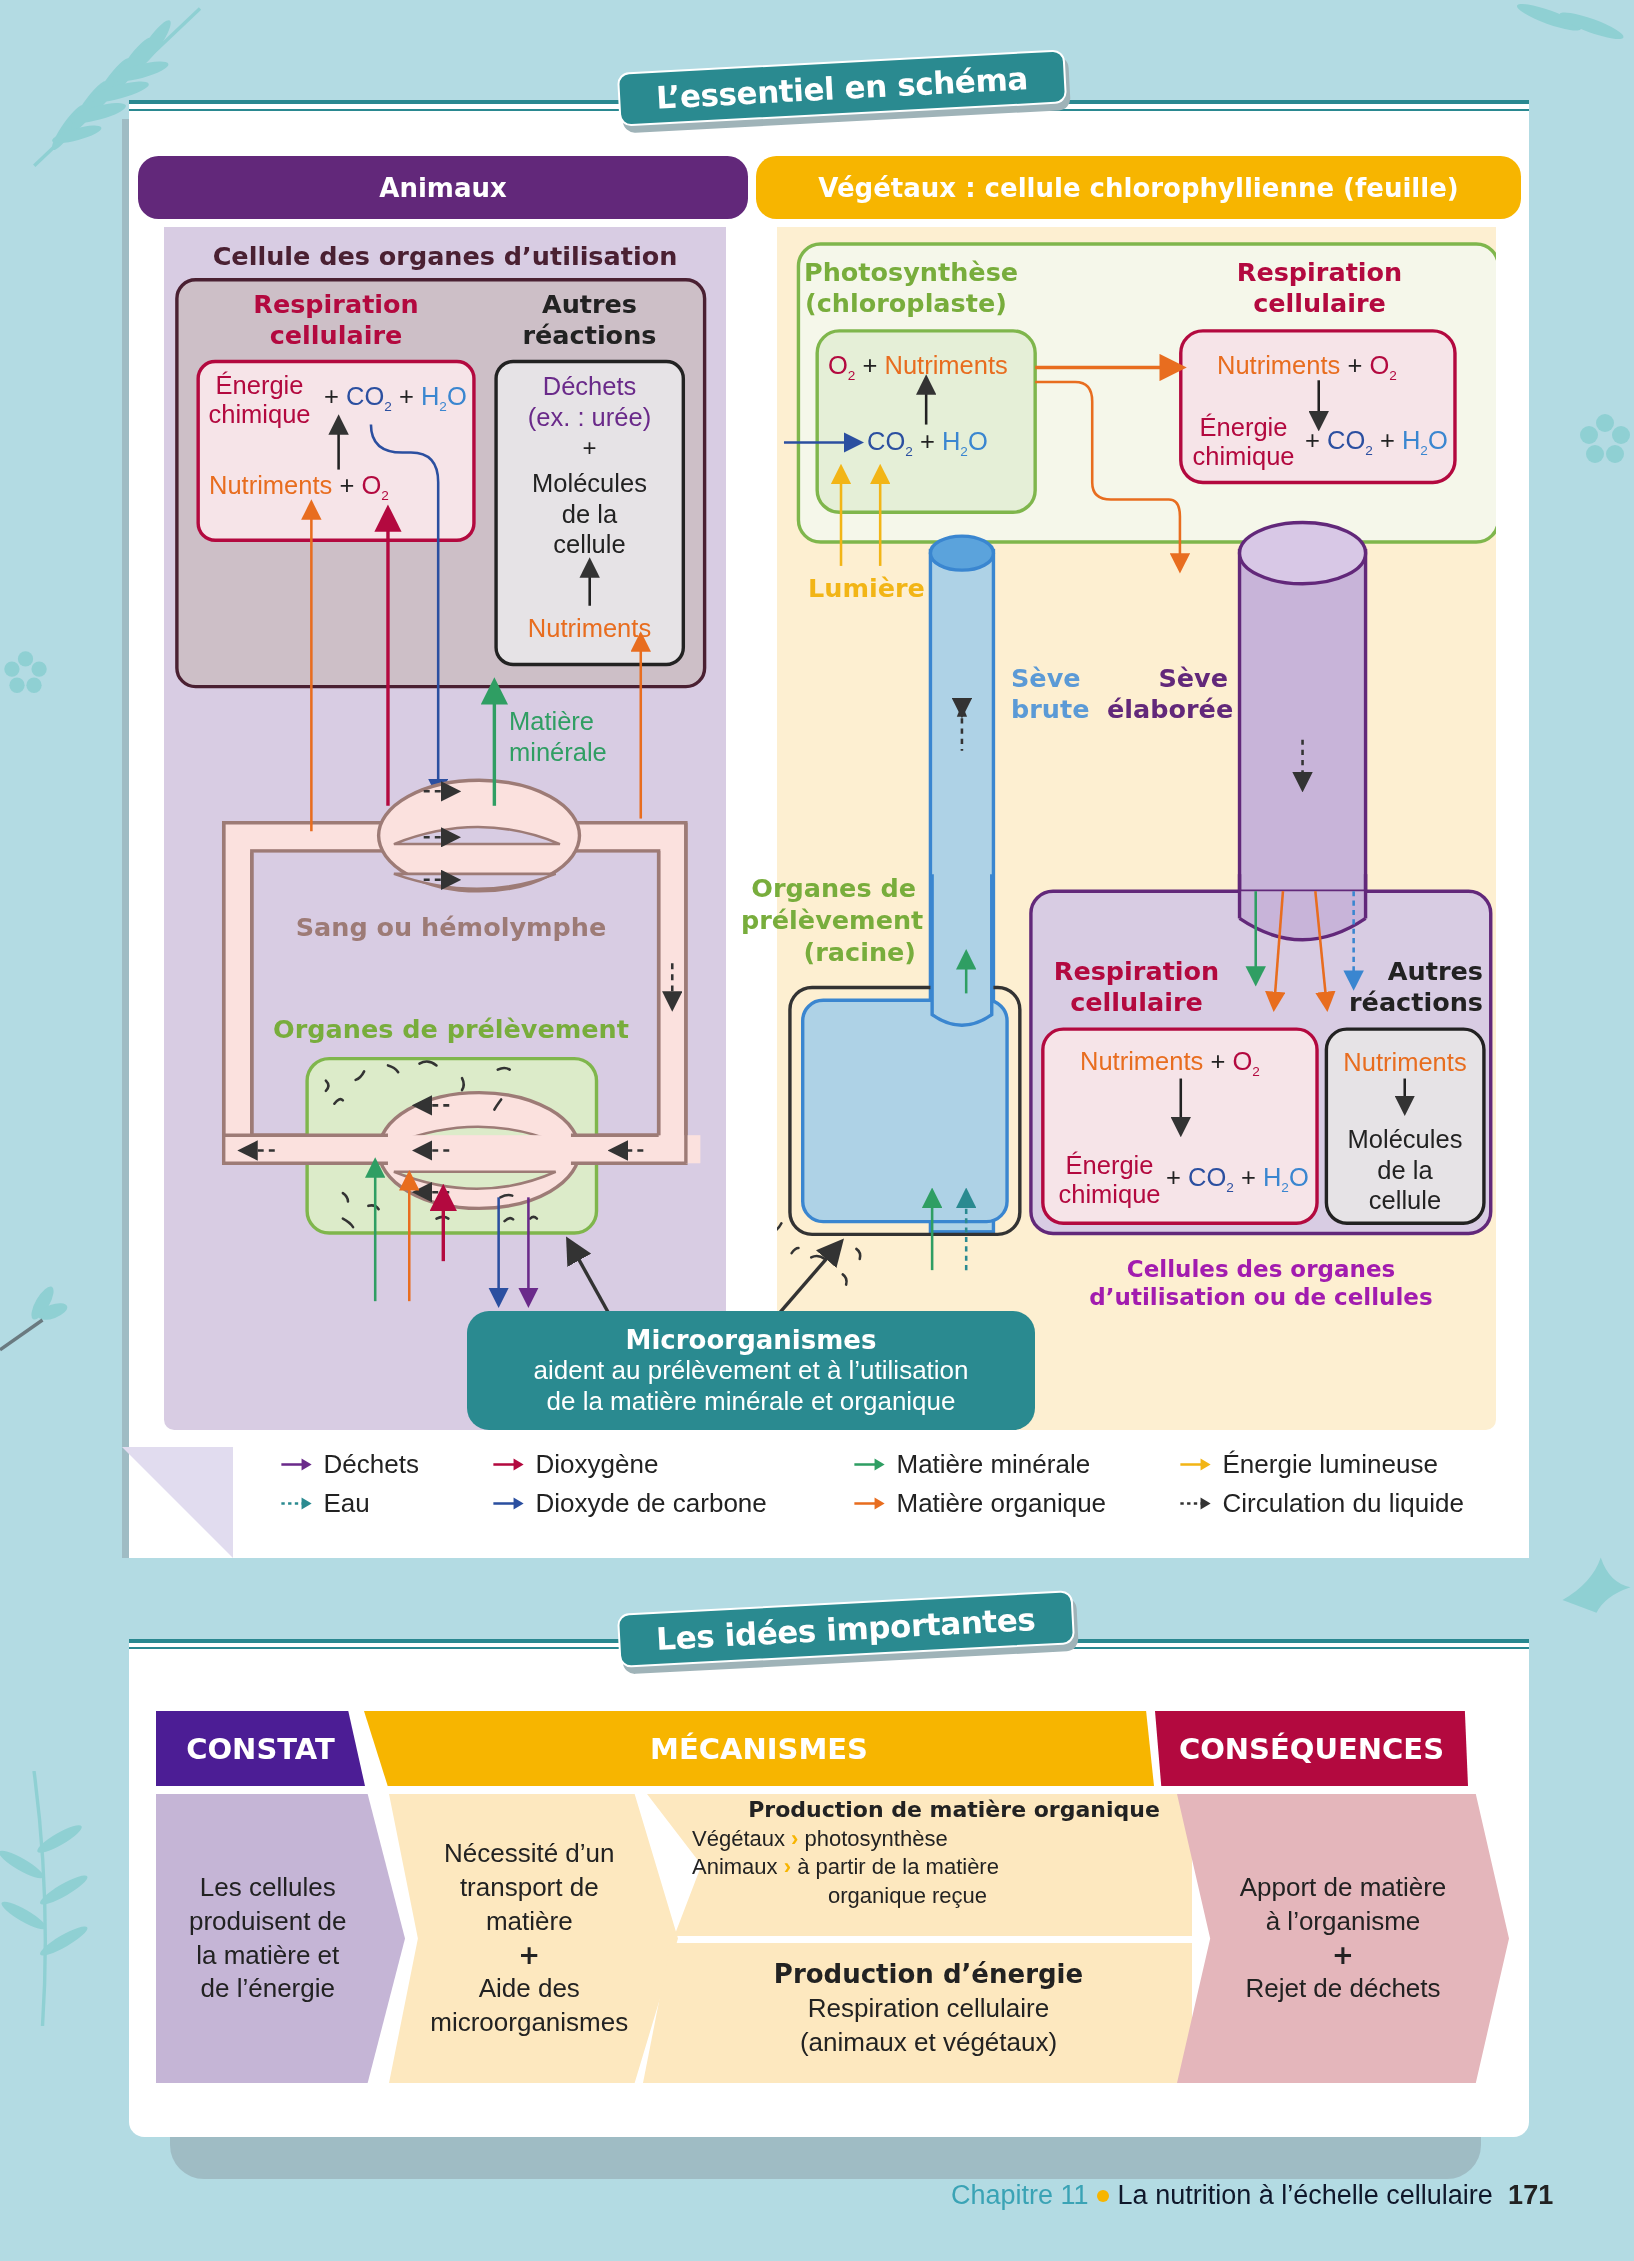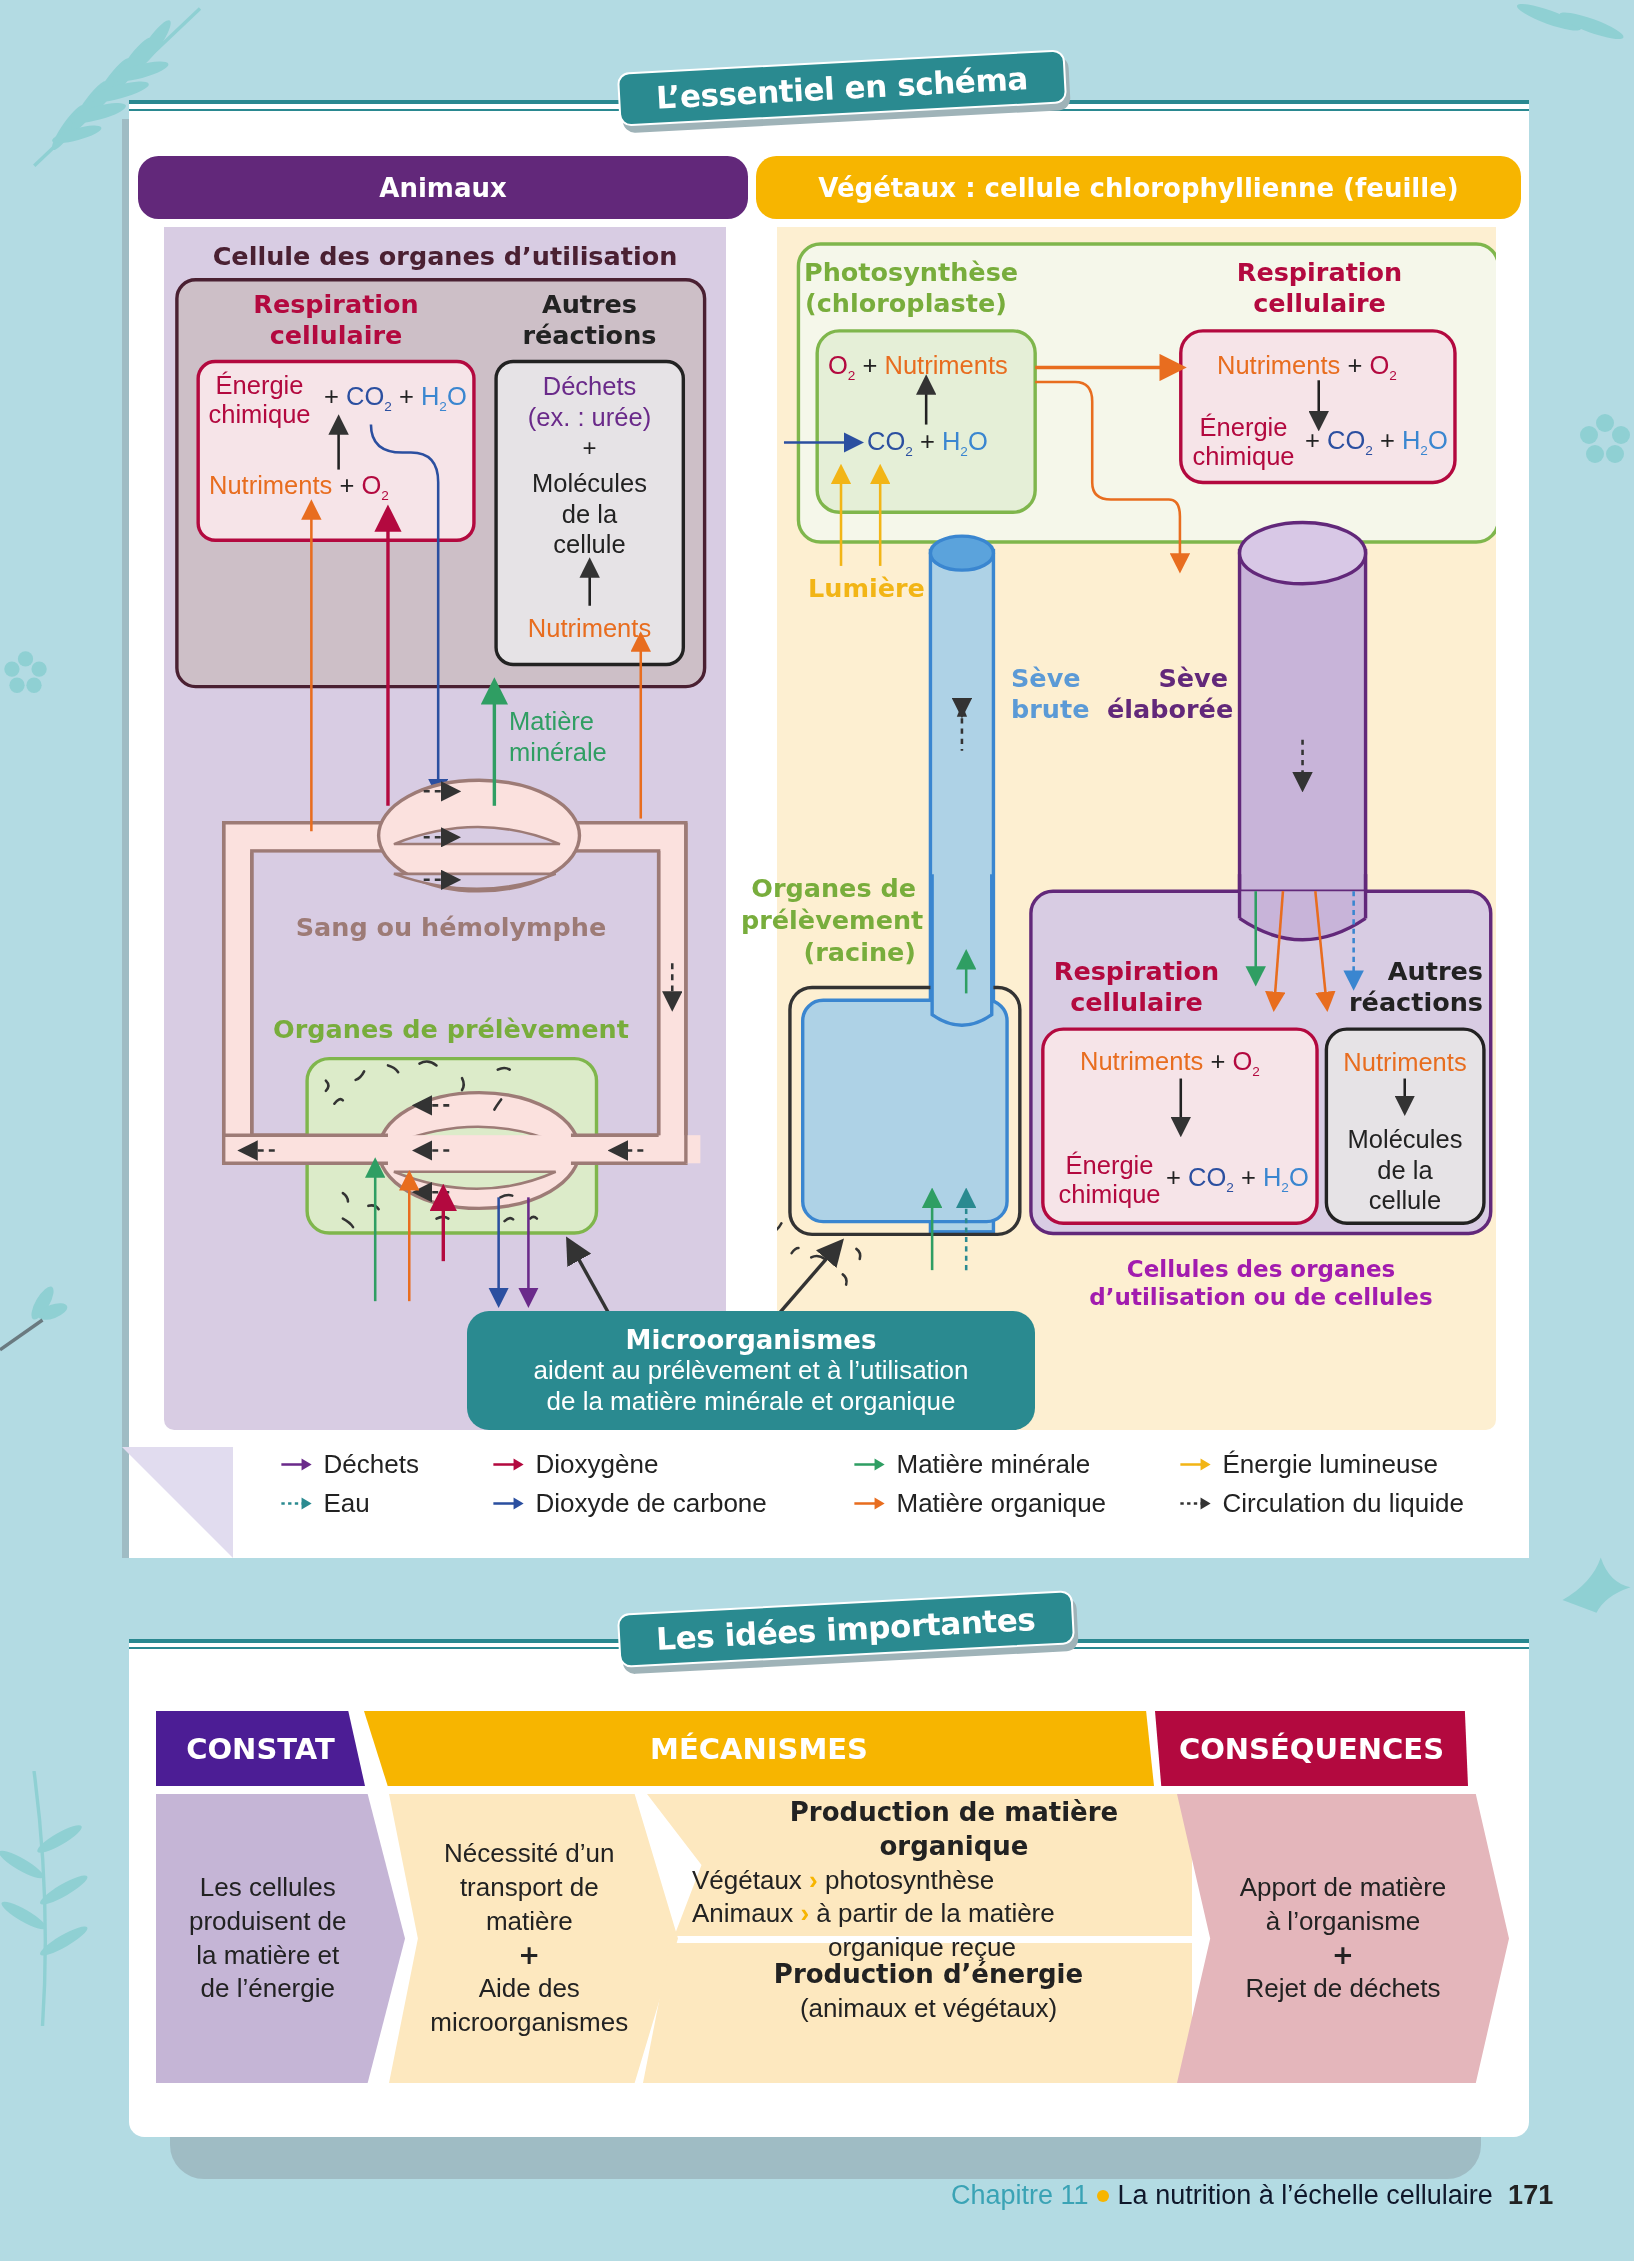--- a/index.html
+++ b/index.html
@@ -488,28 +488,29 @@
 <div class="ideas-cell" style="left:389px;top:1794px;width:289px;height:289px;background:#fde8bf;clip-path:polygon(0 0,85% 0,100% 50%,85% 100%,0 100%,10% 50%);padding-left:17px;padding-right:25.5px;box-sizing:border-box;">
   <div>Nécessité d’un</div>
   <div>transport de</div>
   <div>matière</div>
   <div class="b">+</div>
   <div>Aide des</div>
   <div>microorganismes</div>
 </div>
 <div class="abs" style="left:647px;top:1794px;width:545px;height:142px;background:#fde8bf;clip-path:polygon(0 0,100% 0,100% 100%,5% 100%,10% 50%);"></div>
 <div class="abs" style="left:643px;top:1943px;width:549px;height:140px;background:#fde8bf;clip-path:polygon(5% 0,100% 0,100% 100%,0 100%);"></div>
-<div class="abs" style="left:673px;top:1796px;width:511px;font-size:26px;line-height:1.3;color:#222;">
+<div class="abs" style="left:673px;top:1796px;width:511px;font-size:22px;line-height:1.3;color:#222;">
   <div class="b" style="text-align:center;padding-left:51px;">Production de matière organique</div>
   <div style="padding-left:19px;white-space:nowrap;"><span>Végétaux</span> <span style="color:#f7b500;font-weight:bold;">›</span> <span>photosynthèse</span></div>
   <div style="padding-left:19px;white-space:nowrap;"><span>Animaux</span> <span style="color:#f7b500;font-weight:bold;">›</span> <span>à partir de la matière</span></div>
   <div style="padding-left:155px;">organique reçue</div>
 </div>
 <div class="t" style="left:690px;top:1958px;width:477px;font-size:26px;line-height:1.3;color:#222;">
   <div class="b">Production d’énergie</div>
+  <div>Respiration cellulaire</div>
   <div>(animaux et végétaux)</div>
 </div>
 <div class="ideas-cell" style="left:1177px;top:1794px;width:332px;height:289px;background:#e4b6bb;clip-path:polygon(0 0,90% 0,100% 50%,90% 100%,0 100%,10% 50%);">
   <div>Apport de matière</div>
   <div>à l’organisme</div>
   <div class="b">+</div>
   <div>Rejet de déchets</div>
 </div>
 
 <div class="footer">

